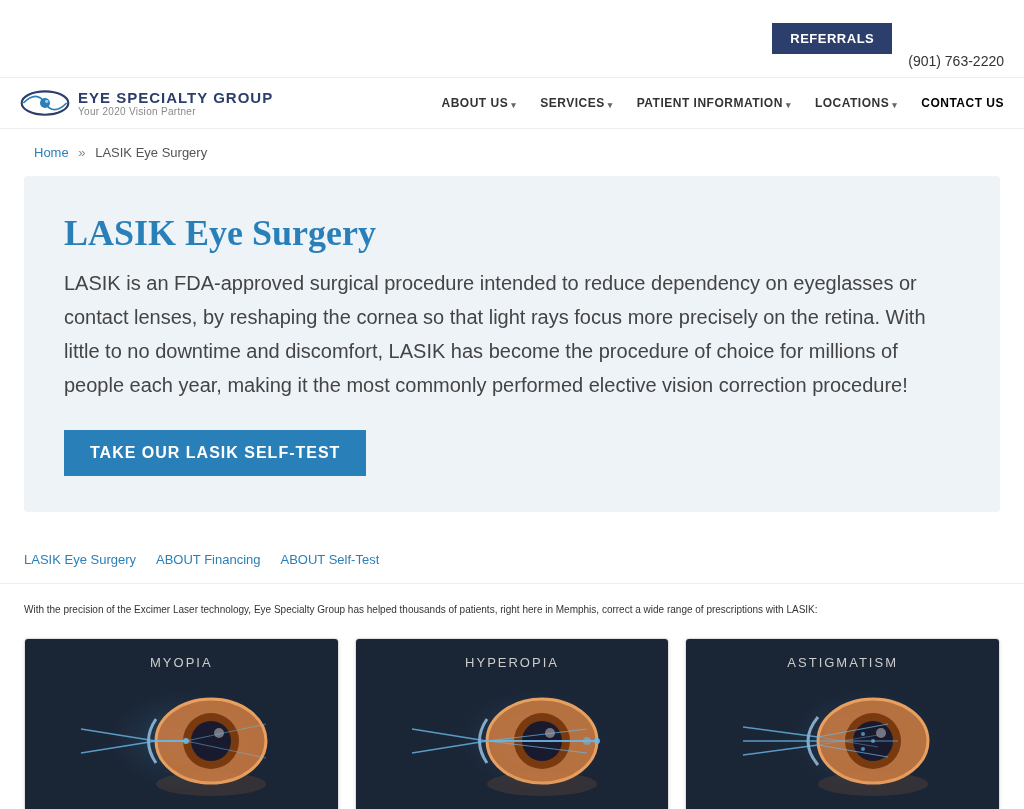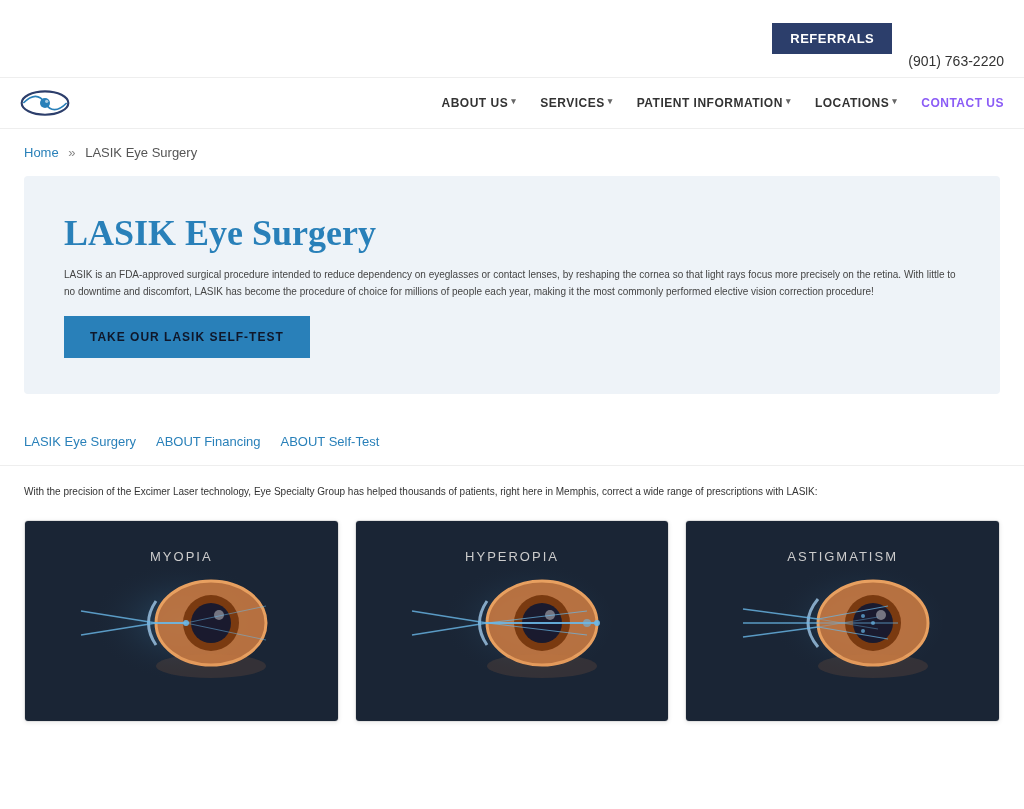--- a/index.html
+++ b/index.html
@@ -73,40 +73,41 @@
       gap: 24px;
     }
     .nav-item {
       font-size: 12px;
       font-weight: bold;
       color: #333;
       text-transform: uppercase;
       letter-spacing: 0.5px;
       cursor: pointer;
       display: flex;
-      align-items: flex-start;
+      align-items: flex-end;
       gap: 3px;
     }
     .nav-item .chevron {
       font-size: 9px;
       color: #666;
     }
     .nav-item.contact {
-      color: #8b5cf6;
+      color: #000000;
     }
 
     
     .breadcrumb {
       padding: 16px 24px;
       font-size: 13px;
       color: #555;
     }
     .breadcrumb a {
       color: #2980b9;
       text-decoration: none;
+      margin-left: 10px;
     }
     .breadcrumb .sep { margin: 0 6px; color: #888; }
 
     
     .hero-section {
       margin: 0 24px 24px 24px;
       background: #eef3f8;
       padding: 36px 40px 36px 40px;
       border-radius: 4px;
     }
@@ -118,31 +119,31 @@
       font-family: Georgia, serif;
     }
     .hero-subtitle {
       font-size: 22px;
       font-weight: bold;
       color: #1a2a4a;
       margin-bottom: 18px;
       font-family: Georgia, serif;
     }
     .hero-text {
-      font-size: 10px;
+      font-size: 20px;
       color: #444;
       line-height: 1.7;
       max-width: 900px;
-      margin-bottom: 16px;
+      margin-bottom: 28px;
     }
     .cta-btn {
       background: #2980b9;
-      color: #0f172a;
+      color: #ffffff;
       padding: 14px 26px;
-      font-size: 12px;
+      font-size: 16px;
       font-weight: bold;
       letter-spacing: 1px;
       text-transform: uppercase;
       border: none;
       cursor: pointer;
       display: inline-block;
     }
 
     
     .sub-nav {
@@ -189,21 +190,21 @@
       align-items: center;
       justify-content: center;
       position: relative;
     }
     .card-label {
       color: #ccc;
       font-size: 13px;
       letter-spacing: 2px;
       text-transform: uppercase;
       position: absolute;
-      top: 28px;
+      top: 16px;
       left: 50%;
       transform: translateX(-50%);
       white-space: nowrap;
     }
     
     .eye-illustration {
       width: 220px;
       height: 140px;
     }
 
@@ -221,20 +222,24 @@
 
 <div class="header">
   <div class="logo-area">
 
     <svg class="logo-icon" viewBox="0 0 60 36" xmlns="http://www.w3.org/2000/svg">
       <ellipse cx="30" cy="18" rx="28" ry="14" fill="none" stroke="#2c3e6b" stroke-width="2.5"></ellipse>
       <path d="M4 18 Q20 2 30 18 Q40 34 56 18" fill="none" stroke="#2980b9" stroke-width="2"></path>
       <circle cx="30" cy="18" r="6" fill="#2980b9"></circle>
       <circle cx="32" cy="16" r="2" fill="#fff" opacity="0.6"></circle>
     </svg>
+    <div class="logo-text-wrap">
+      <span class="logo-main">Eye Specialty Group</span>
+      <span class="logo-sub">Your 2020 Vision Partner</span>
+    </div>
   </div>
   <nav>
     <div class="nav-item">
       <span>ABOUT US</span>
       <span class="chevron">▾</span>
     </div>
     <div class="nav-item">
       <span>SERVICES</span>
       <span class="chevron">▾</span>
     </div>

